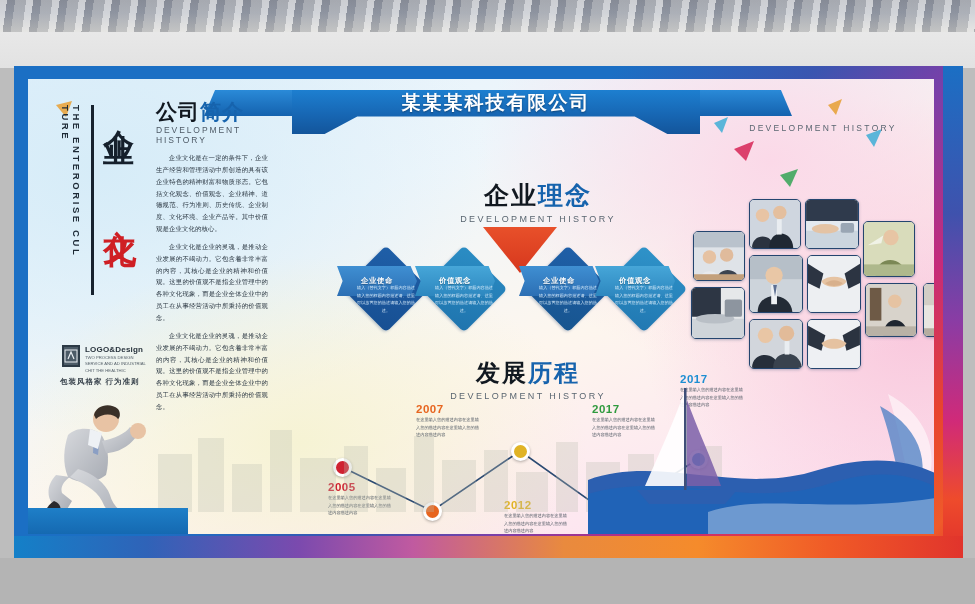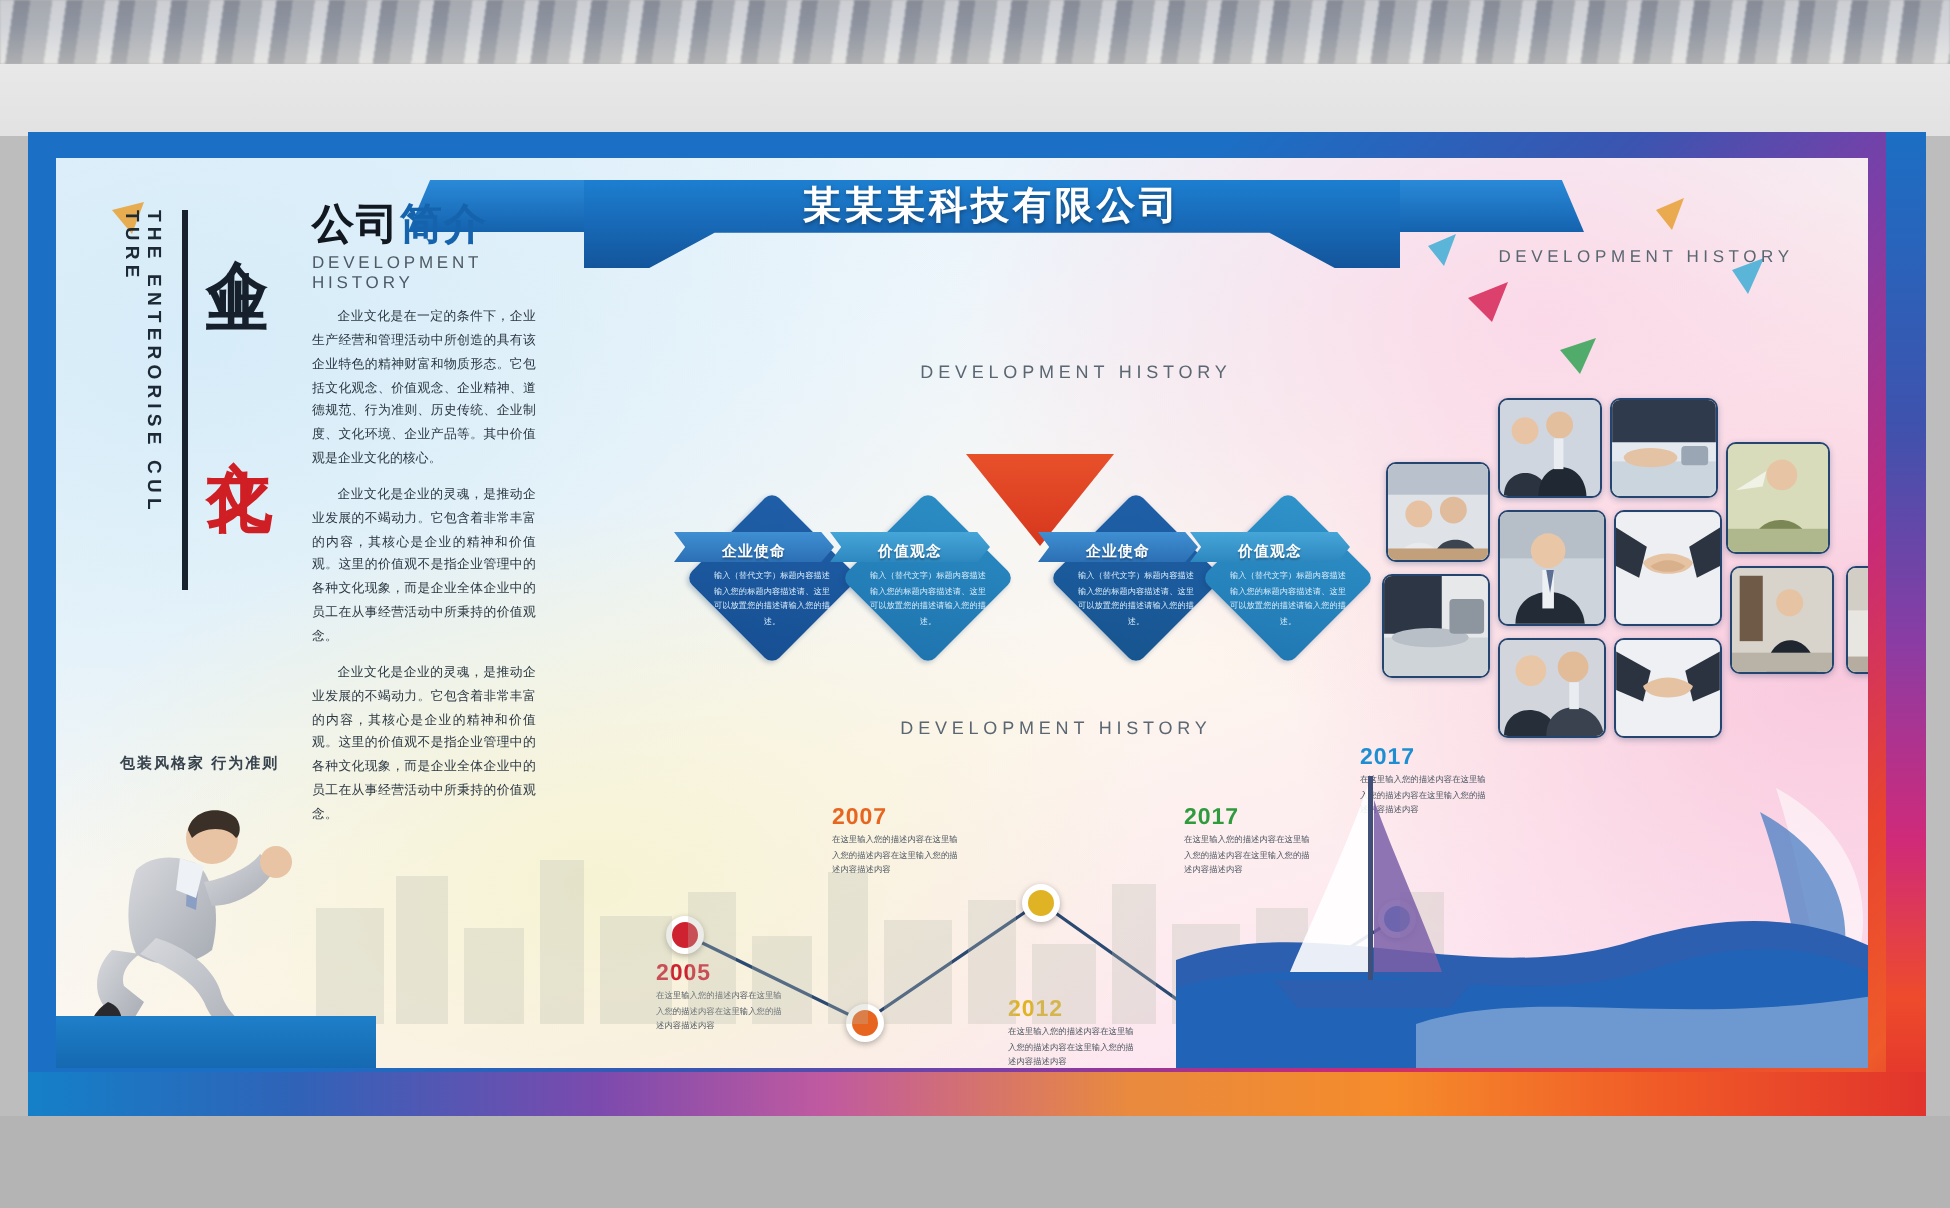--- a/index.html
+++ b/index.html
@@ -143,22 +143,22 @@
   .diamond { position:absolute; width:86px; height:86px; top:4px; }
   .dia-shape {
     position:absolute; inset:0; transform: rotate(45deg) scale(.715);
     border-radius:7px; box-shadow: 0 2px 4px rgba(20,60,110,.28);
   }
   .d1 .dia-shape { background: linear-gradient(145deg,#1f5fa8 0%, #174f92 100%); }
   .d2 .dia-shape { background: linear-gradient(145deg,#2b8dc4 0%, #1f74ae 100%); }
   .d3 .dia-shape { background: linear-gradient(145deg,#1f5fa8 0%, #17558f 100%); }
   .d4 .dia-shape { background: linear-gradient(145deg,#2f93c9 0%, #2178b2 100%); }
   .dia-ribbon {
-    position:absolute; left:-6px; top:20px; width:80px; height:15px;
-    display:flex; align-items:flex-end; justify-content:center;
+    position:absolute; left:-6px; top:20px; width:80px; height:30px;
+    display:flex; align-items:center; justify-content:center;
     clip-path: polygon(0 0, 92% 0, 100% 50%, 92% 100%, 0 100%, 7% 50%);
   }
   .d1 .dia-ribbon, .d3 .dia-ribbon { background: linear-gradient(180deg,#3f8fd2,#2c6fb4); }
   .d2 .dia-ribbon, .d4 .dia-ribbon { background: linear-gradient(180deg,#46a6d8,#2d87bf); }
   .dia-label { color:#fff; font-size:7.4px; font-weight:bold; letter-spacing:.6px; text-shadow:0 1px 1px rgba(0,0,0,.3); }
   .dia-text {
     position:absolute; left:14px; top:38px; width:58px;
     color:#d9ecfa; font-size:4.1px; line-height:1.85; text-align:center; letter-spacing:.05px;
   }
 
@@ -237,20 +237,34 @@
       <div class="left-col">
         <div class="vtitle-wrap">
           <div>
             <div class="vtitle-cn">企业</div>
             <div class="vtitle-cn2">文化</div>
           </div>
           <div class="vrule"></div>
           <div class="vtitle-en">THE ENTERORISE CUL TURE</div>
         </div>
 
+        <div class="logo-box">
+          <div class="logo-mark">
+            <svg width="14" height="14" viewBox="0 0 14 14">
+              <rect x="1" y="1" width="12" height="12" fill="none" stroke="#e9eef2" stroke-width="1"></rect>
+              <path d="M4 10 L7 3 L10 10" fill="none" stroke="#e9eef2" stroke-width="1.2"></path>
+            </svg>
+          </div>
+          <div>
+            <div class="logo-txt-main">LOGO&amp;Design</div>
+            <div class="logo-txt-sub">TWO PROCESS DESIGN
+SERVICE AND AD INDUSTRIAL
+CHIT THE HEALTHIC</div>
+          </div>
+        </div>
         <div class="logo-slogan">包装风格家 行为准则</div>
       </div>
 
       <div class="runner">
         <svg viewBox="0 0 118 142">
           <defs>
             <linearGradient id="suitg" x1="0" y1="0" x2="1" y2="1">
               <stop offset="0" stop-color="#d7d9dd"></stop>
                 <stop offset="1" stop-color="#a7abb3"></stop>
             </linearGradient>
@@ -282,20 +296,23 @@
         </div>
         <div class="head-en">DEVELOPMENT HISTORY</div>
         <div class="intro-body">
           <p class="intro-p">企业文化是在一定的条件下，企业生产经营和管理活动中所创造的具有该企业特色的精神财富和物质形态。它包括文化观念、价值观念、企业精神、道德规范、行为准则、历史传统、企业制度、文化环境、企业产品等。其中价值观是企业文化的核心。</p>
           <p class="intro-p">企业文化是企业的灵魂，是推动企业发展的不竭动力。它包含着非常丰富的内容，其核心是企业的精神和价值观。这里的价值观不是指企业管理中的各种文化现象，而是企业全体企业中的员工在从事经营活动中所秉持的价值观念。</p>
           <p class="intro-p">企业文化是企业的灵魂，是推动企业发展的不竭动力。它包含着非常丰富的内容，其核心是企业的精神和价值观。这里的价值观不是指企业管理中的各种文化现象，而是企业全体企业中的员工在从事经营活动中所秉持的价值观念。</p>
         </div>
       </div>
 
       <div class="phil-head">
+        <div>
+          <span class="h-black">企业</span><span class="h-blue">理念</span>
+        </div>
         <div class="head-en">DEVELOPMENT HISTORY</div>
       </div>
       <div class="triangle"></div>
 
       <div class="diamonds">
         <div class="diamond d1" style="left:0px;">
           <div class="dia-shape"></div>
           <div class="dia-ribbon">
             <span class="dia-label">企业使命</span>
           </div>
@@ -318,20 +335,23 @@
         <div class="diamond d4" style="left:258px;">
           <div class="dia-shape"></div>
           <div class="dia-ribbon">
             <span class="dia-label">价值观念</span>
           </div>
           <div class="dia-text">输入（替代文字）标题内容描述输入您的标题内容描述请、这里可以放置您的描述请输入您的描述。</div>
         </div>
       </div>
 
       <div class="dev-head">
+        <div>
+          <span class="h-black">发展</span><span class="h-blue">历程</span>
+        </div>
         <div class="head-en">DEVELOPMENT HISTORY</div>
       </div>
 
       <div class="timeline">
         <svg class="tl-line" viewBox="0 0 400 150">
           <polyline points="18,78 108,122 196,62 286,126 374,70" fill="none" stroke="#2b4a72" stroke-width="1.6"></polyline>
         </svg>
 
         <div class="tl-node" style="left:9px;  top:69px;  background:#cf2231;"></div>
         <div class="tl-node" style="left:99px; top:113px; background:#e7651f;"></div>

